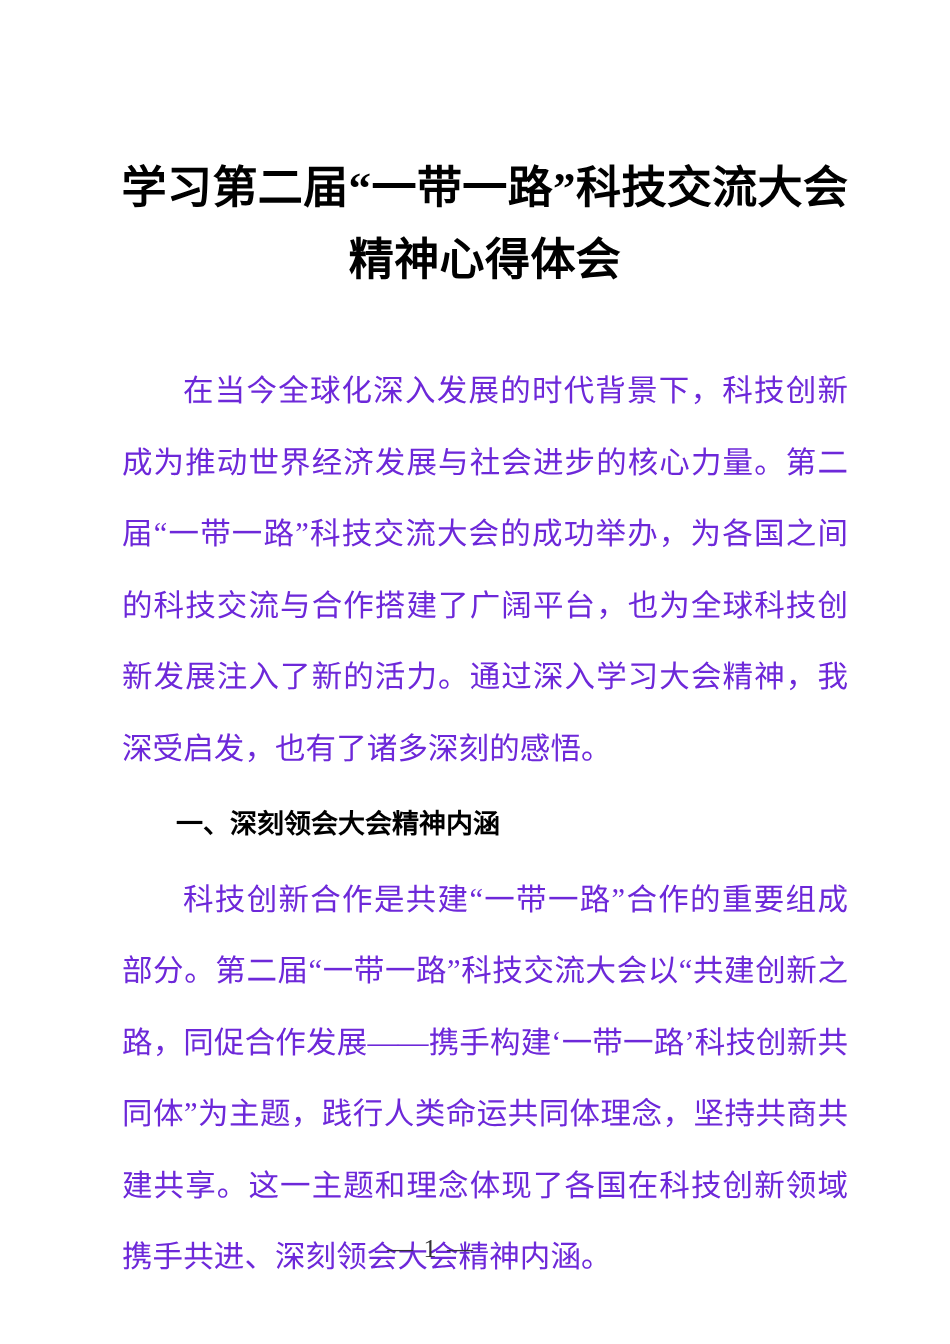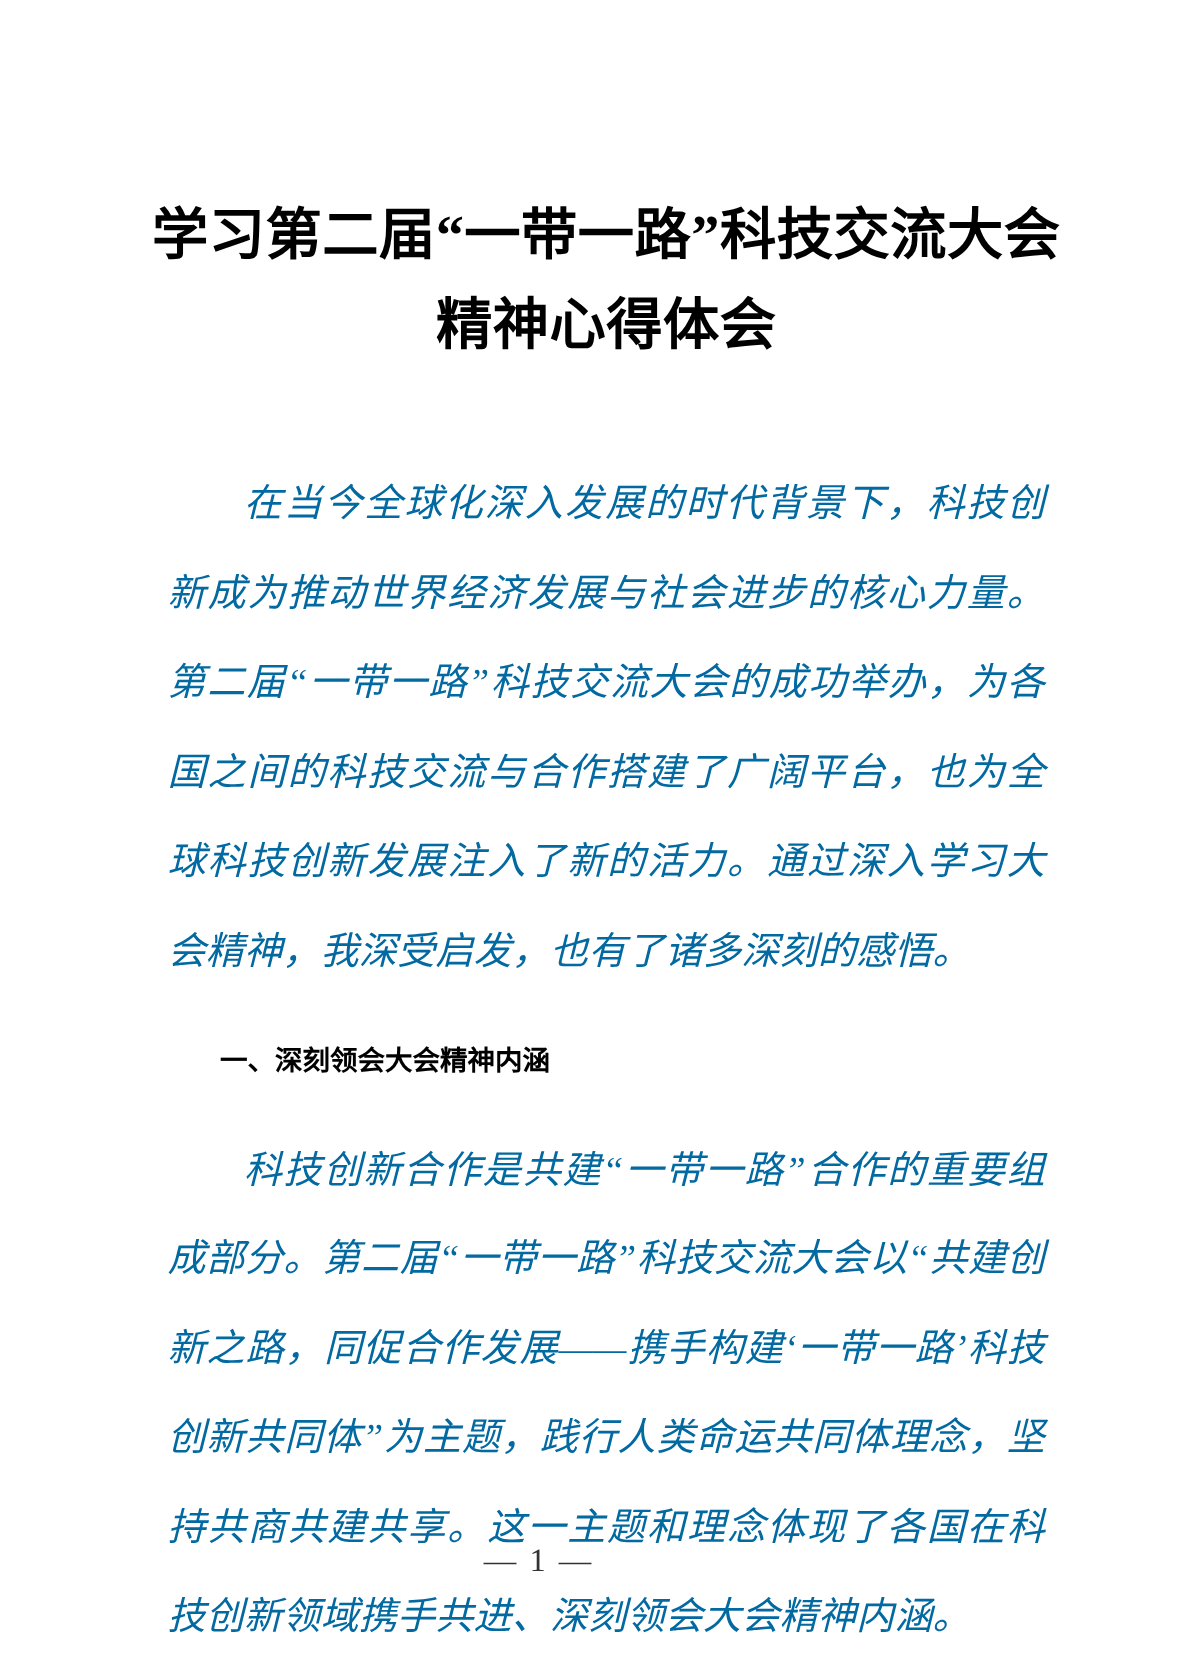--- a/index.html
+++ b/index.html
@@ -47,41 +47,40 @@
     word-break: break-all;
   }
 
   
   .title-gap {
     height: 56px;
   }
 
   
   .para {
-    margin: 16px;
+    margin: 4px;
     padding: 0;
     font-family: "Liberation Serif", "DejaVu Serif", serif;
     font-size: 30.5px;
     line-height: 71.5px;
     text-align: justify;
     text-justify: inter-ideograph;
     text-indent: 61px;
-    color: #0369a1;
+    color: #6d28d9;
     word-break: break-all;
     letter-spacing: 0.1px;
-    font-style: italic;
   }
 
   
   .section-heading {
     margin: 0;
     padding: 0;
     font-family: "Liberation Sans", "DejaVu Sans", sans-serif;
     font-weight: bold;
-    font-size: 22px;
+    font-size: 27px;
     line-height: 71.5px;
     text-indent: 58px;
     color: #000000;
     word-break: break-all;
   }
 
   
   .page-footer {
     position: absolute;
     left: 0;

